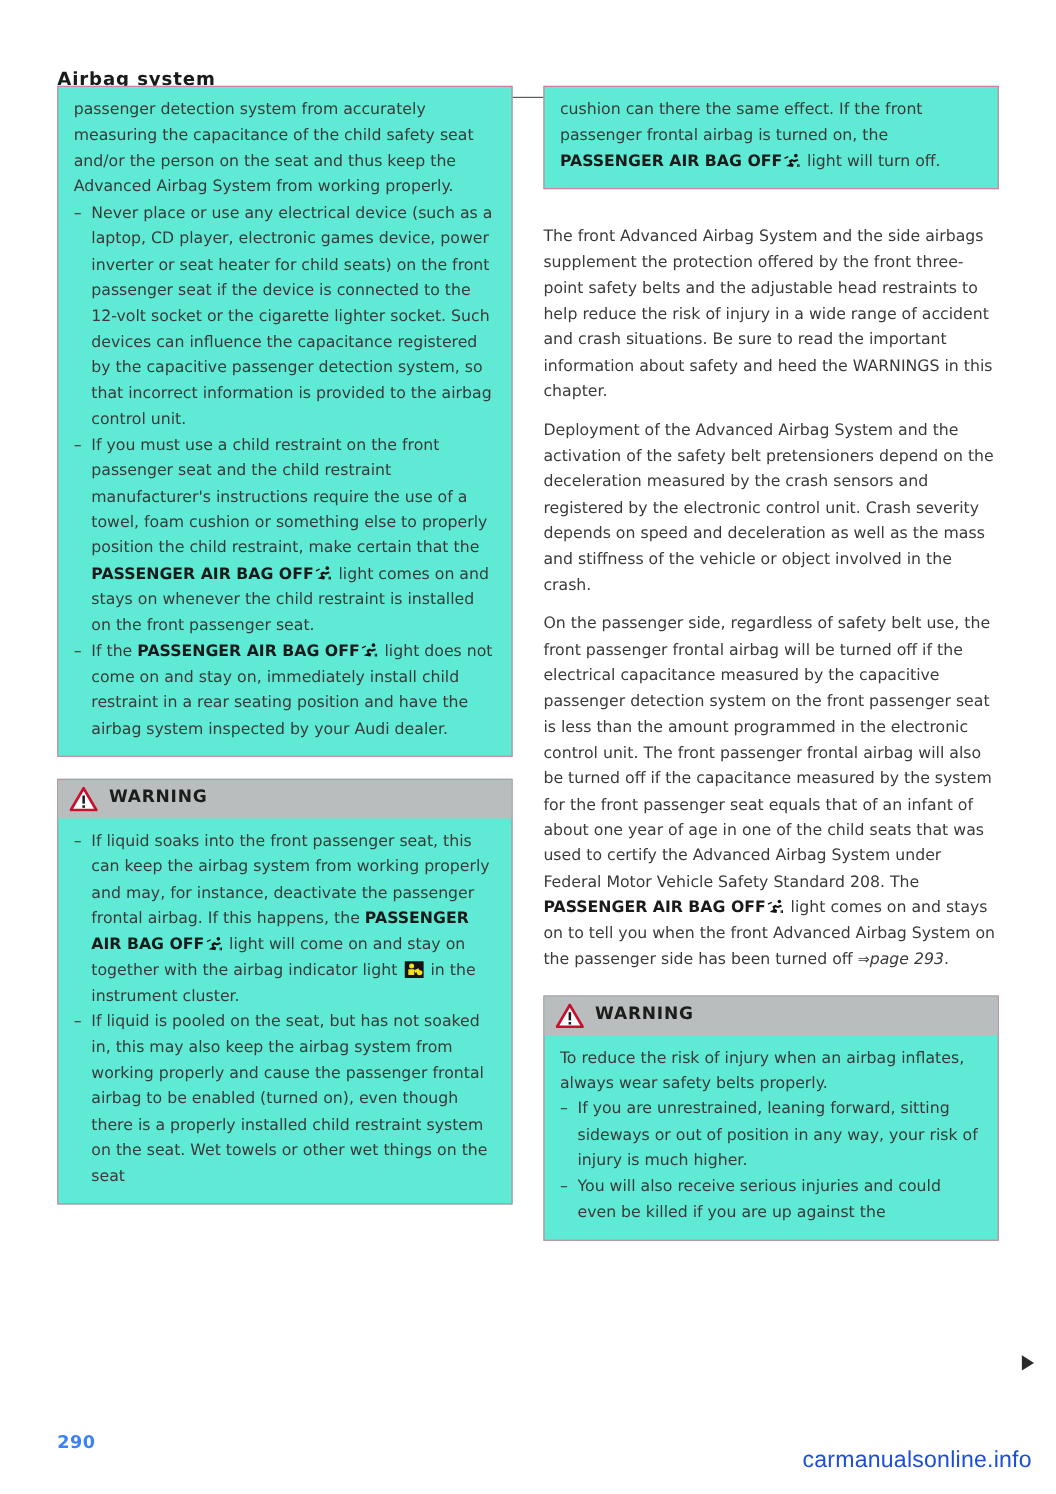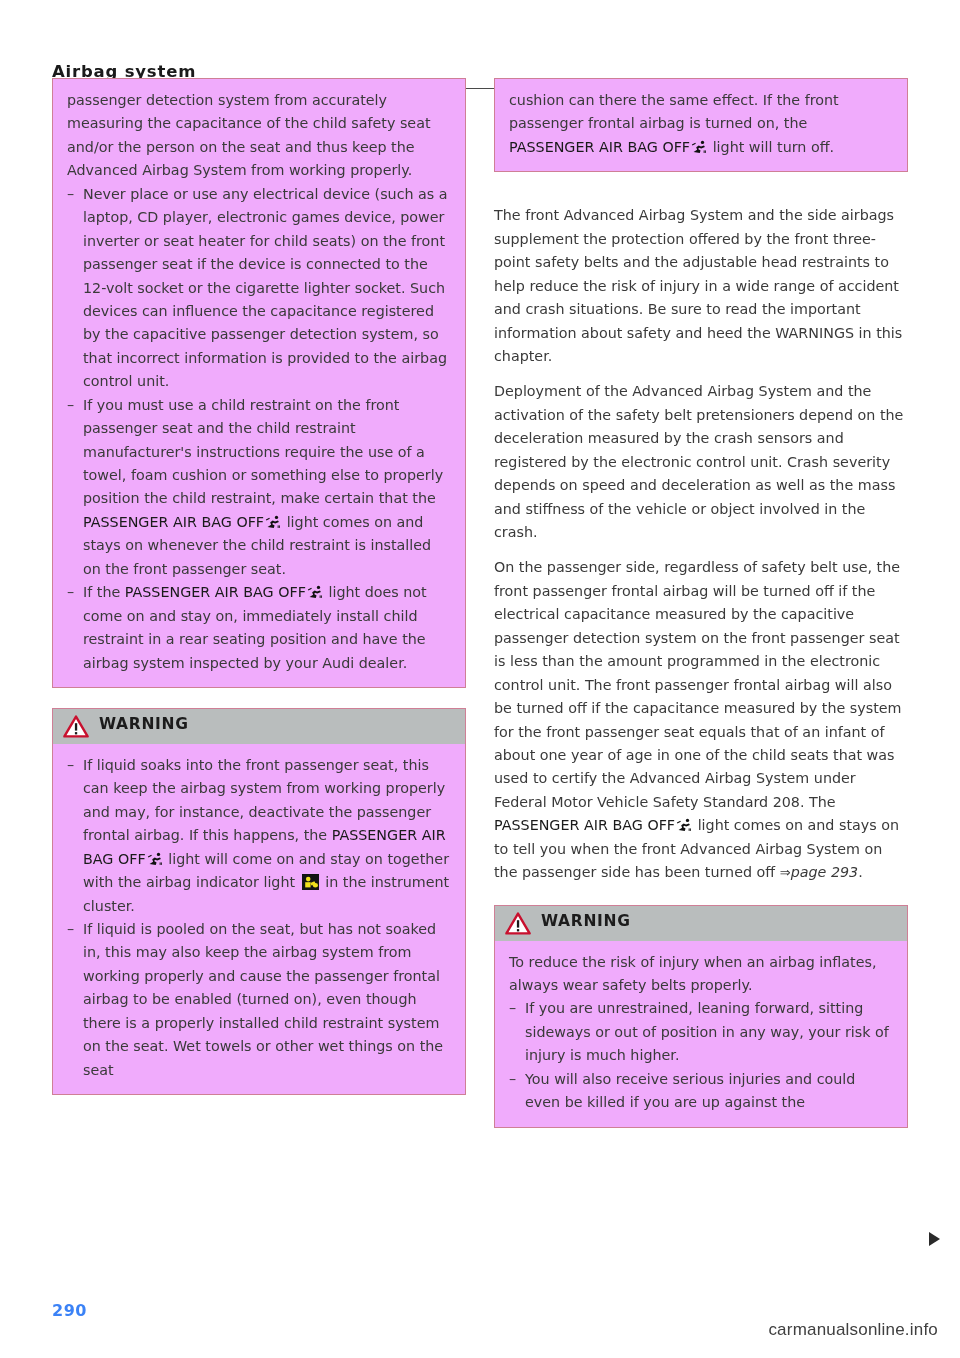--- a/index.html
+++ b/index.html
@@ -52,21 +52,21 @@
   }
   .col {
     width: 414px;
     display: flex;
     flex-direction: column;
   }
 
   
   .box {
     border: 1.5px solid #cf7f96;
-    background: #f0abfc;
+    background: #5eead4;
     box-sizing: border-box;
   }
   .box-body {
     padding: 10px 14px 12px 14px;
     font-size: 14.3px;
     line-height: 1.64;
     color: #3a3a3a;
   }
   .warn-head {
     background: #b9bdbd;
@@ -95,21 +95,21 @@
     display: flex;
     gap: 6px;
     margin-top: 0;
   }
   .dash-item .dash {
     flex: 0 0 auto;
     width: 10px;
   }
   .dash-item .dash-text { flex: 1 1 auto; }
 
-  b, strong { color: #1a1a1a; font-weight: normal; }
+  b, strong { color: #1a1a1a; font-weight: bold; }
 
   
   .section-bar {
     background: #c8102e;
     color: #ffffff;
     font-size: 15px;
     font-weight: bold;
     line-height: 1.35;
     padding: 8px 12px 9px 12px;
     box-sizing: border-box;
@@ -157,22 +157,22 @@
     bottom: 38px;
     font-size: 16px;
     font-weight: bold;
     letter-spacing: 0.5px;
     color: #3b82f6;
   }
   .watermark {
     position: absolute;
     right: 22px;
     bottom: 18px;
-    font-size: 17px;
-    color: #404040;
+    font-size: 21px;
+    color: #1d4ed8;
     font-family: "Liberation Sans", sans-serif;
     letter-spacing: 0.2px;
     margin-top: 40px;
   }
   .cont-arrow {
     position: absolute;
     right: 20px;
     top: 1232px;
     width: 0;
     height: 0;

